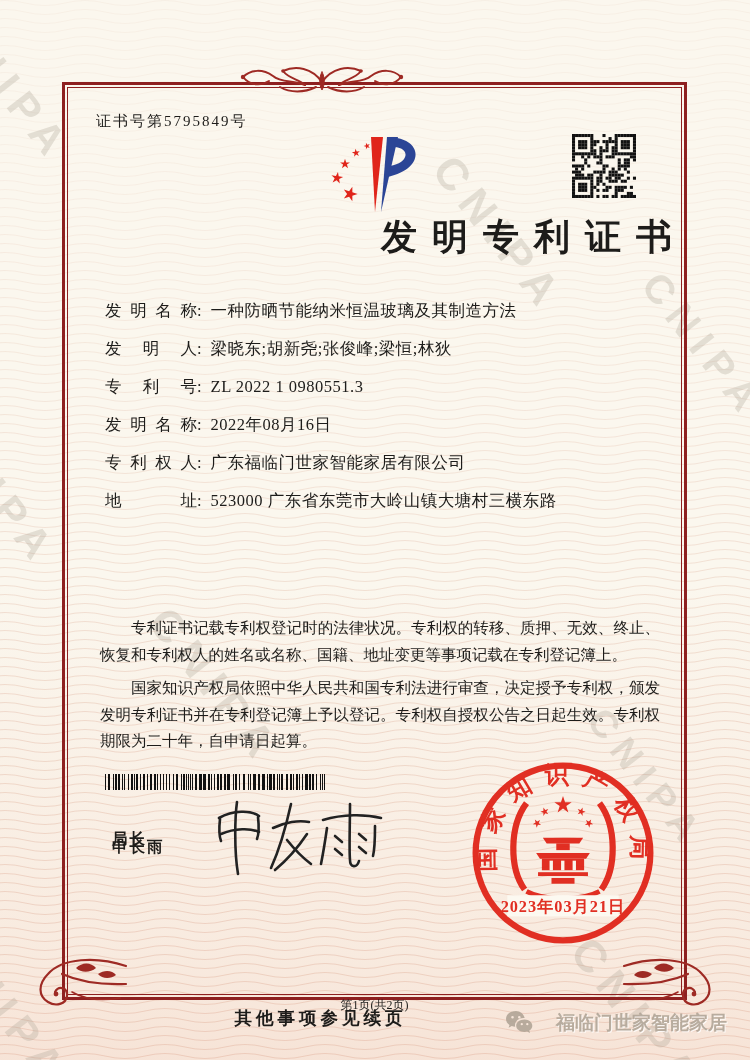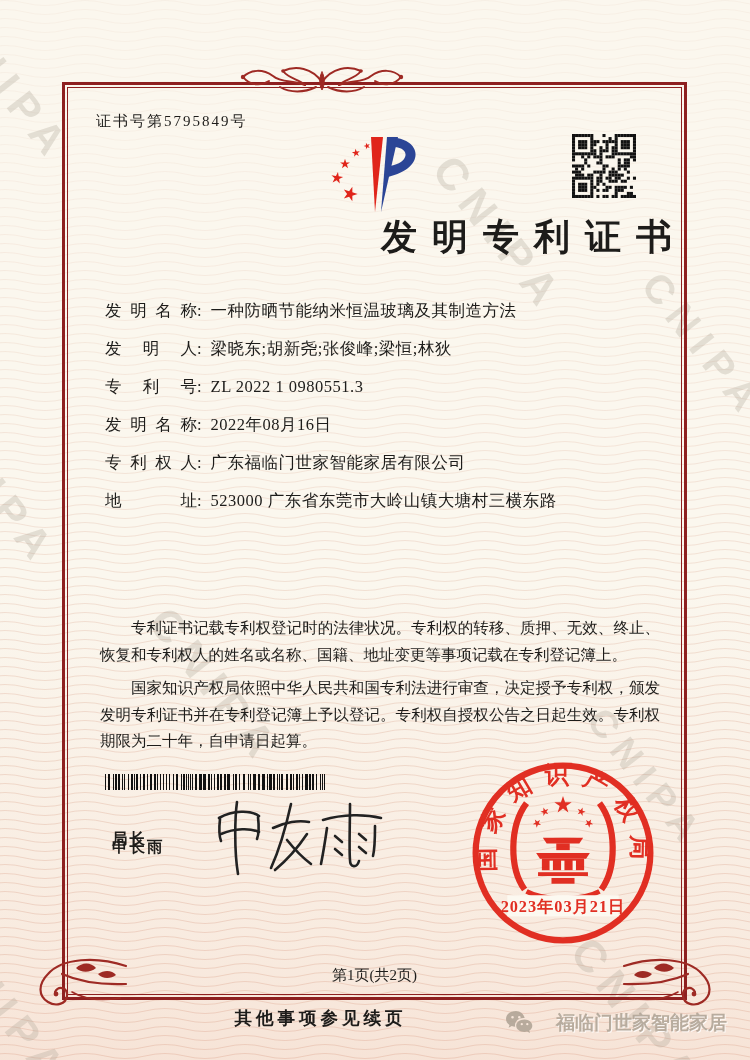--- a/index.html
+++ b/index.html
@@ -45,21 +45,21 @@
   .legal p{margin:0 0 7px 0;text-indent:2em;}
   .barcode{position:absolute;left:43px;top:692px;}
   .sig-label{
     position:absolute;left:50px;font-family:"Liberation Sans","DejaVu Sans",sans-serif;
     font-size:15.5px;font-weight:600;letter-spacing:2px;text-align:right;
   }
   .sig-title{top:747px;}
   .sig-name{top:755px;}
   .signature{position:absolute;left:145px;top:712px;}
   .seal{position:absolute;left:405px;top:675px;opacity:0.95;}
-  .page-no{position:absolute;left:0;top:884px;width:625px;text-align:center;font-size:15px;}
+  .page-no{position:absolute;left:0;top:915px;width:625px;text-align:center;font-size:12px;}
   .note{
     position:absolute;left:0;top:1006px;width:641px;text-align:center;z-index:3;
     font-size:17.5px;letter-spacing:4px;font-weight:600;
   }
   .brand{
     position:absolute;left:505px;top:1010px;width:240px;z-index:3;
     display:flex;align-items:center;gap:21px;
     font-family:"Liberation Sans","DejaVu Sans",sans-serif;
     font-size:19px;font-weight:700;color:rgba(176,164,150,0.9);
     text-shadow:1px 1px 0 rgba(255,255,255,0.8);

